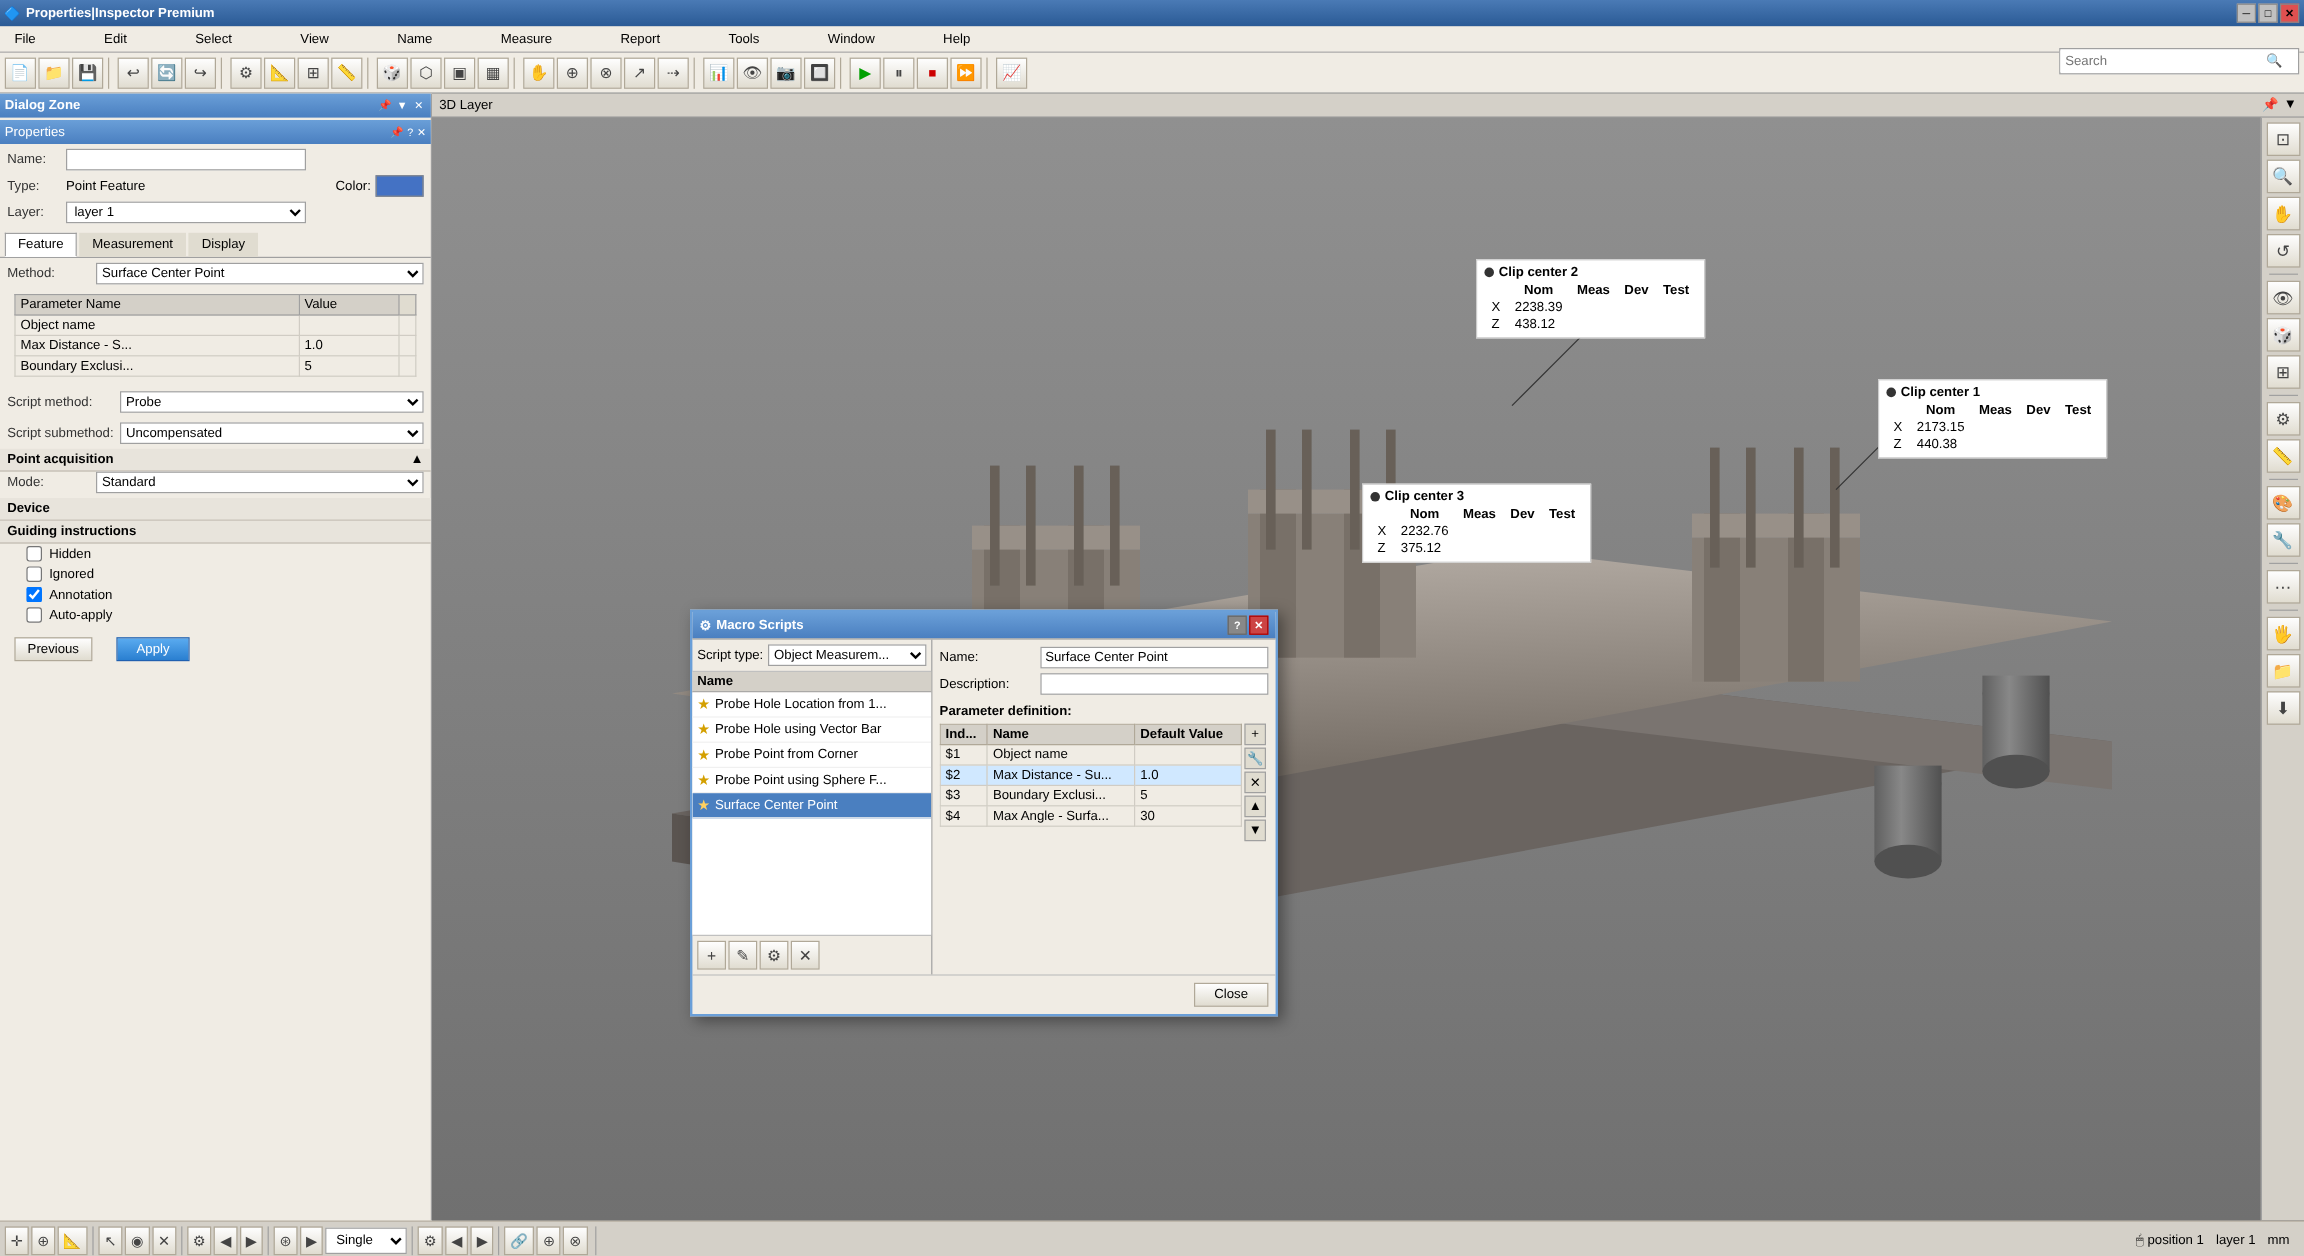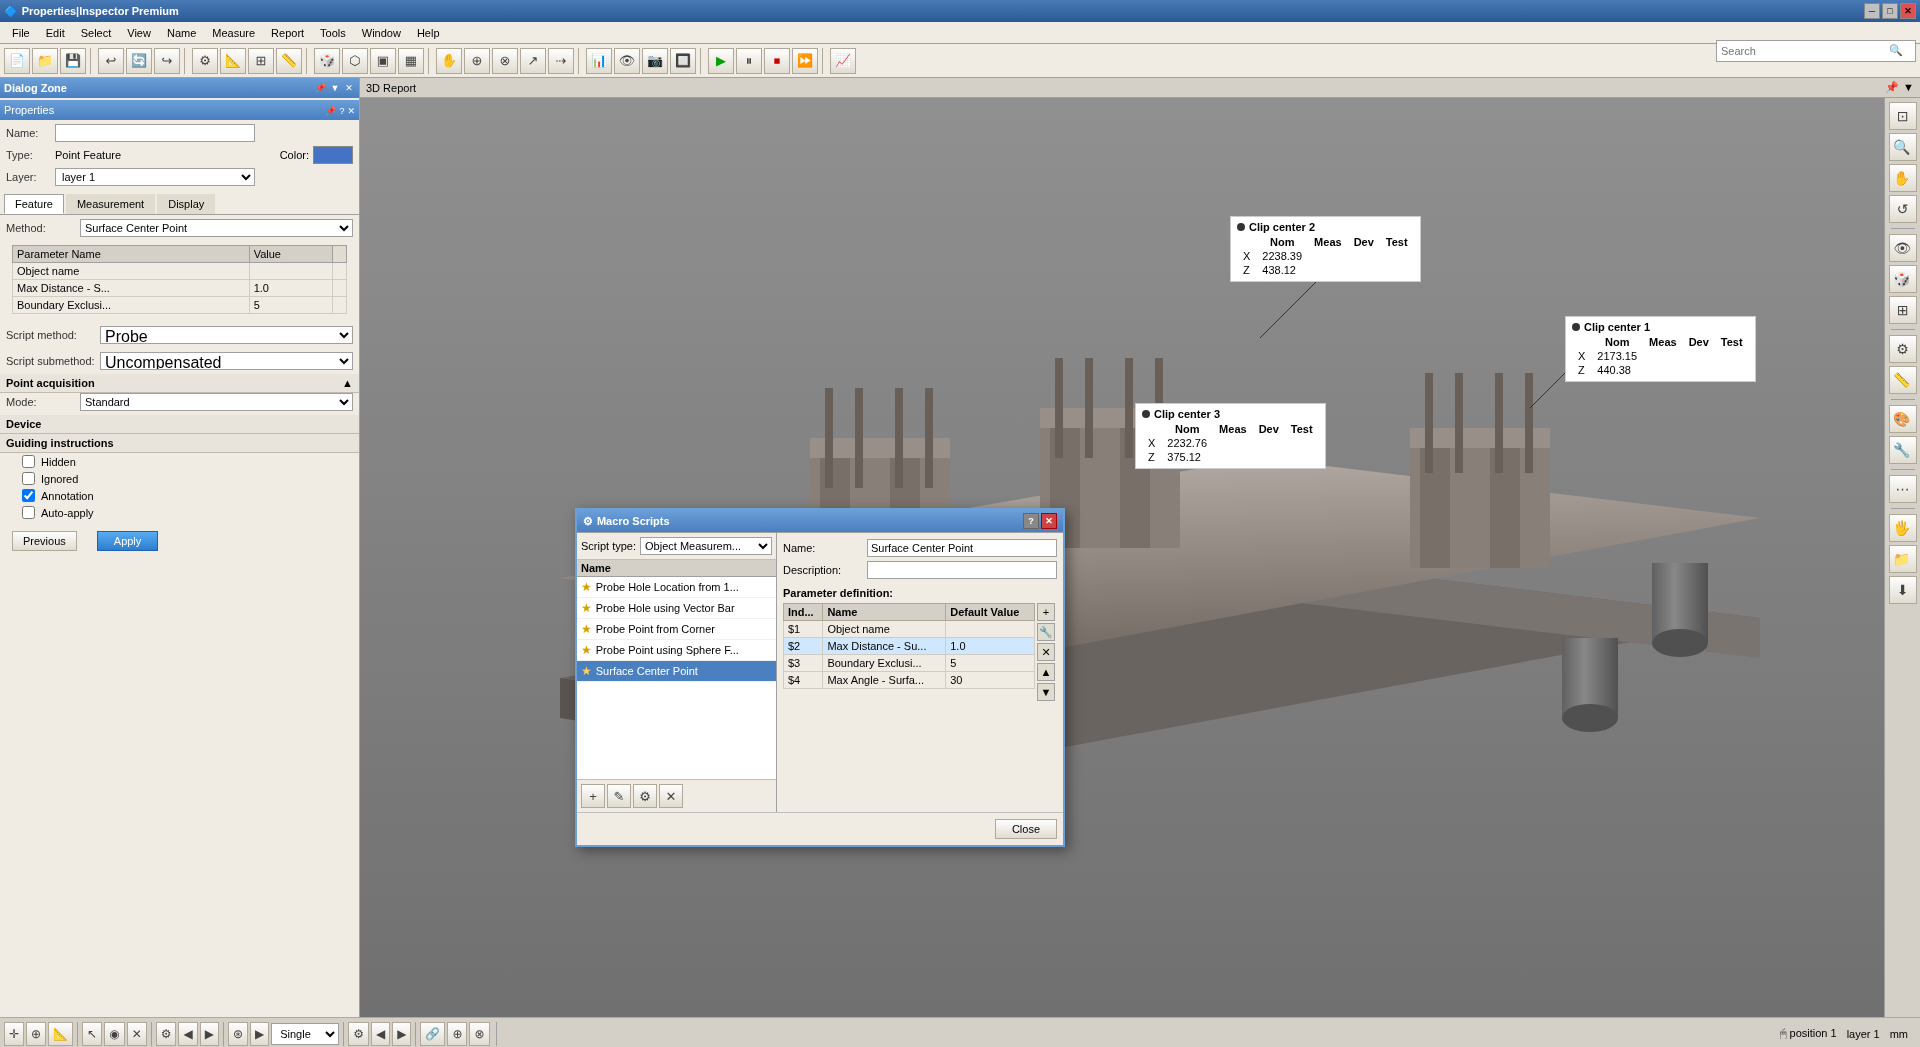--- a/index.html
+++ b/index.html
@@ -28,20 +28,21 @@
     }
 
     
     #menubar {
       background: #f0ece4;
       height: 22px;
       display: flex;
       align-items: center;
       border-bottom: 1px solid #a0a0a0;
       padding: 0 4px;
+      gap: 41px;
     }
     .menu-item {
       padding: 2px 8px;
       cursor: pointer;
       font-size: 11px;
     }
 
     
     #toolbar {
       background: #f0ece4;
@@ -176,21 +177,21 @@
       background: #e8e4dc;
       border-bottom: 1px solid #c0bab0;
       font-size: 11px; font-weight: bold;
       cursor: pointer;
     }
     .section-header .collapse-btn { font-size: 11px; }
 
     .script-row { display: flex; align-items: center; margin: 4px 6px; gap: 4px; }
     .script-label { font-size: 11px; color: #333; min-width: 90px; }
     .script-select {
-      flex: 1; border: 1px solid #a0a0a0; background: white; height: 18px; font-size: 16px;
+      flex: 1; border: 1px solid #a0a0a0; background: white; height: 18px; font-size: 11px;
     }
 
     .checkbox-row { display: flex; align-items: center; gap: 6px; padding: 2px 22px; font-size: 11px; }
 
     .btn-apply {
       background: linear-gradient(to bottom, #5aabf0, #2a7fd0);
       color: white; border: 1px solid #2060b0; padding: 3px 16px;
       font-size: 11px; cursor: pointer; margin: 4px 8px;
     }
     .btn-prev {
@@ -633,21 +634,21 @@
 
     <div style="display:flex; gap:6px; padding:6px;">
       <button class="btn-prev">Previous</button>
       <button class="btn-apply">Apply</button>
     </div>
   </div>
 
   <div id="scene-area">
 
     <div id="scene-header">
-      <span>3D Report</span>
+      <span>3D Layer</span>
       <div style="display:flex;gap:4px;">
         <span style="cursor:pointer;">📌</span>
         <span style="cursor:pointer;">▼</span>
       </div>
     </div>
 
     <div id="scene-canvas">
 
       <svg id="scene-svg" xmlns="http://www.w3.org/2000/svg">
 

